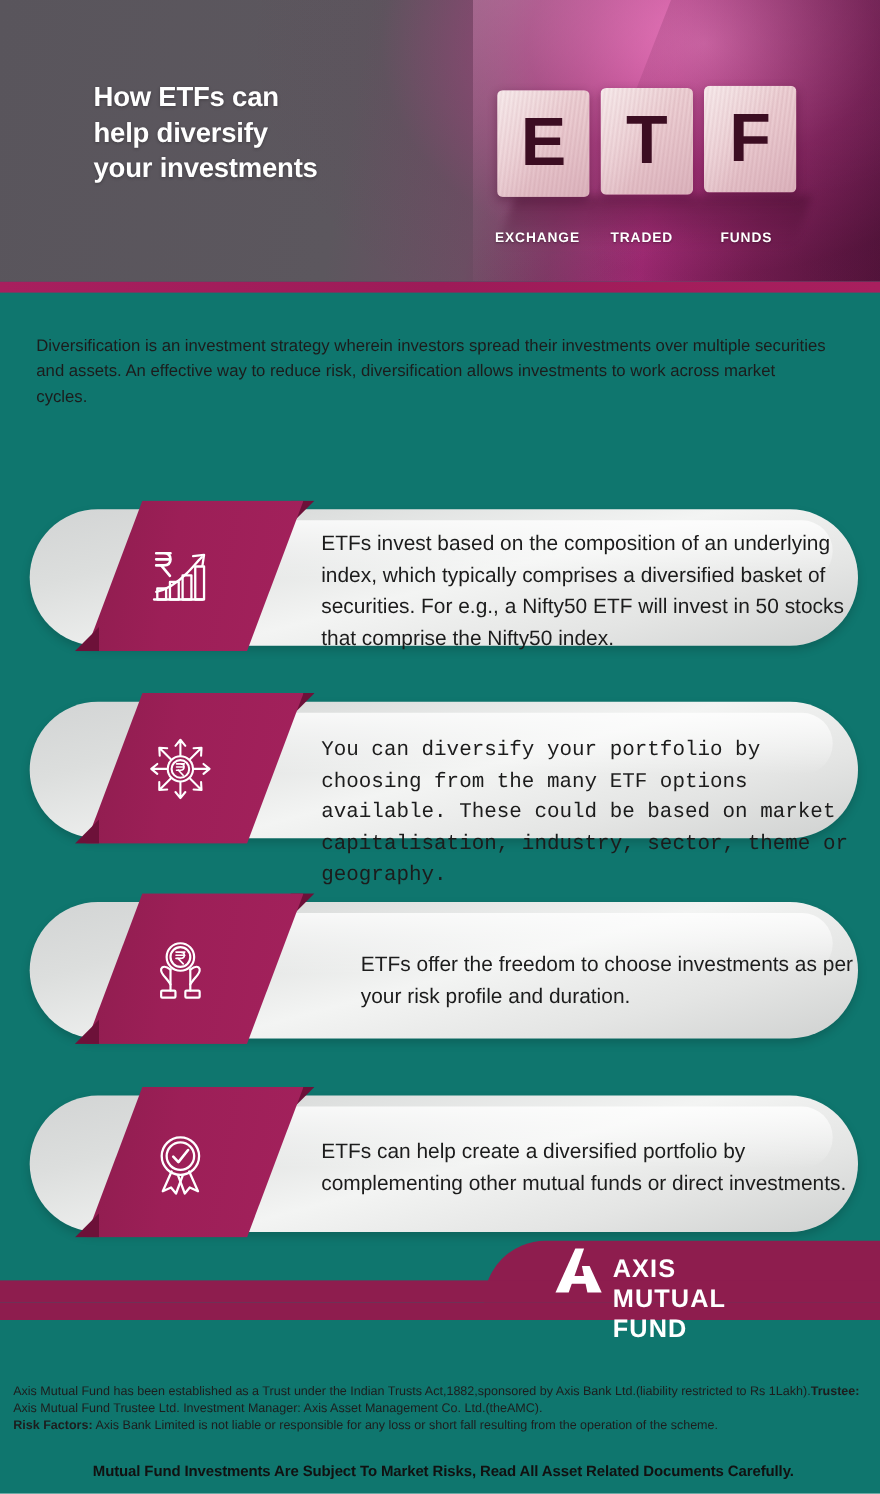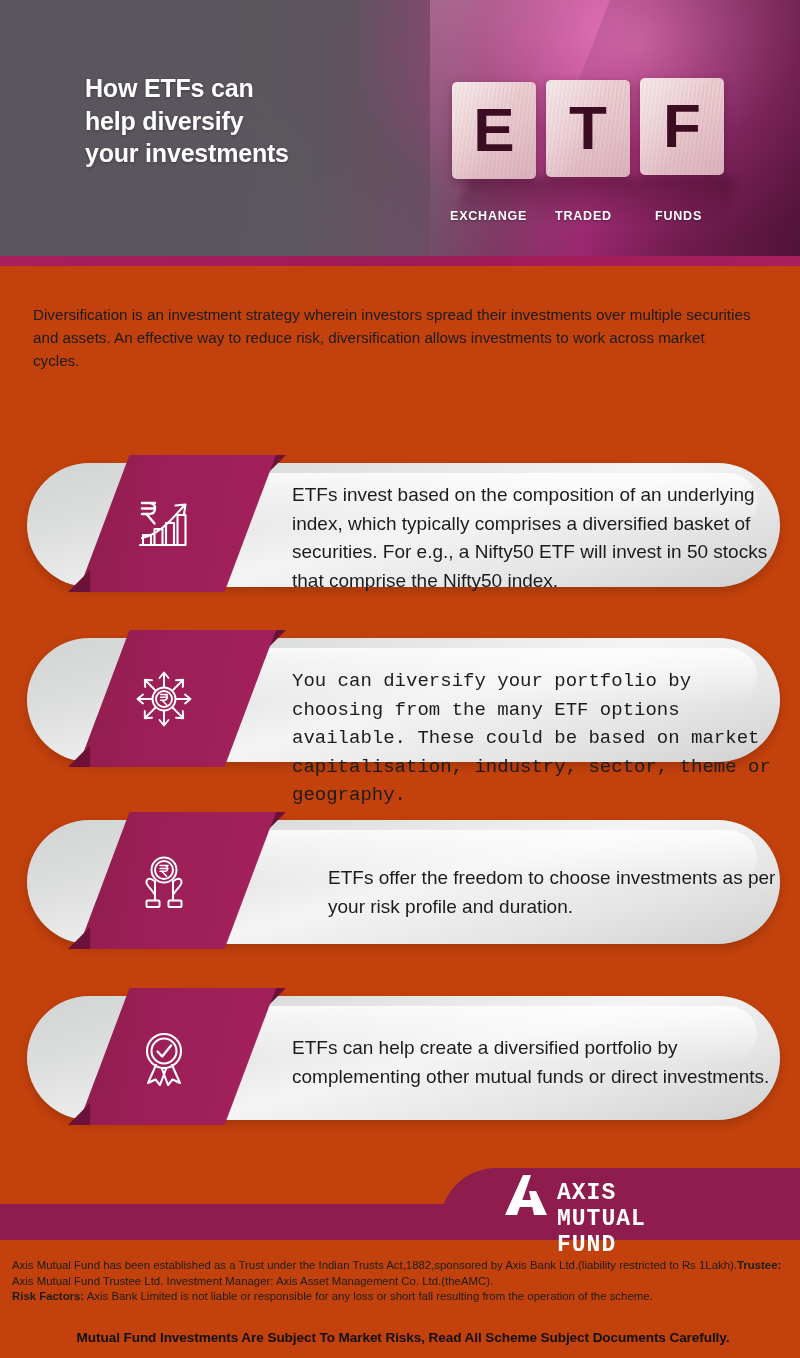--- a/index.html
+++ b/index.html
@@ -3,21 +3,21 @@
 <meta charset="utf-8">
 <title>How ETFs can help diversify your investments</title>
 <style>
   * { margin:0; padding:0; box-sizing:border-box; }
   html, body {
     width:800px; height:1358px;
     font-family:"Liberation Sans", sans-serif;
     background:#ffffff;
     overflow:hidden;
   }
-  .page { position:relative; width:800px; height:1358px; background:#c2410c; }
+  .page { position:relative; width:800px; height:1358px; background:#0f766e; }
 
   
   .header {
     position:absolute; left:0; top:0; width:800px; height:256px;
     overflow:hidden;
     background:
       radial-gradient(ellipse 420px 300px at 640px 40px, rgba(236,120,190,0.85) 0%, rgba(190,60,140,0.45) 38%, rgba(110,30,80,0.05) 70%, rgba(0,0,0,0) 100%),
       linear-gradient(100deg, #59555c 0%, #5c575e 40%, #6b4f63 55%, #7d3864 64%, #a12a74 74%, #7a1f55 86%, #5c1840 100%);
   }
   .hdr-sheen {
@@ -133,21 +133,21 @@
   .card-text {
     position:absolute; left:270px; width:482px;
     font-size:19px; line-height:1.50; color:#1c1c1c;
   }
   .card1 .card-text { top:26px; }
   .card2 .card-text { top:37px;font-family:Liberation Mono, monospace; }
   .card3 .card-text { top:52px;margin-left:36px; }
   .card4 .card-text { top:46px; }
 
   
-  .fbanner { position:absolute; left:0; top:1168px; width:688px; height:86px;font-family:Liberation Mono, monospace; }
+  .fbanner { position:absolute; left:0; top:1128px; width:688px; height:86px; }
   .fband {
     position:absolute; left:0; top:0; width:800px; height:56px;
   }
   .fband-shape {
     position:absolute; right:0; top:0; width:360px; height:56px;
     background:#8e1d4e;
     border-top-left-radius:56px 56px;
   }
   .fband-tail {
     position:absolute; right:0; top:36px; width:800px; height:20px;
@@ -348,15 +348,15 @@
       </svg>
     </div>
     <div class="logo-text">AXIS MUTUAL FUND</div>
   </div>
 
   <div class="statutory">
     <p><span>Axis Mutual Fund has been established as a Trust under the Indian Trusts Act,1882,sponsored by Axis Bank Ltd.(liability restricted to Rs 1Lakh).</span><b>Trustee:</b><span> Axis Mutual Fund Trustee Ltd. Investment Manager: Axis Asset Management Co. Ltd.(theAMC).</span></p>
     <p><b>Risk Factors:</b><span> Axis Bank Limited is not liable or responsible for any loss or short fall resulting from the operation of the scheme.</span></p>
   </div>
 
-  <div class="final">Mutual Fund Investments Are Subject To Market Risks, Read All Scheme Subject Documents Carefully.</div>
+  <div class="final">Mutual Fund Investments Are Subject To Market Risks, Read All Asset Related Documents Carefully.</div>
 
 </div>
 
 </body></html>

